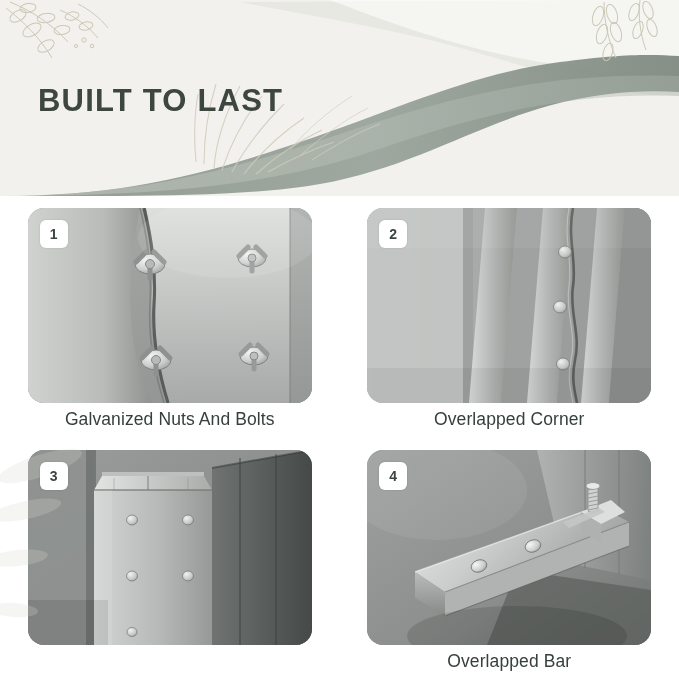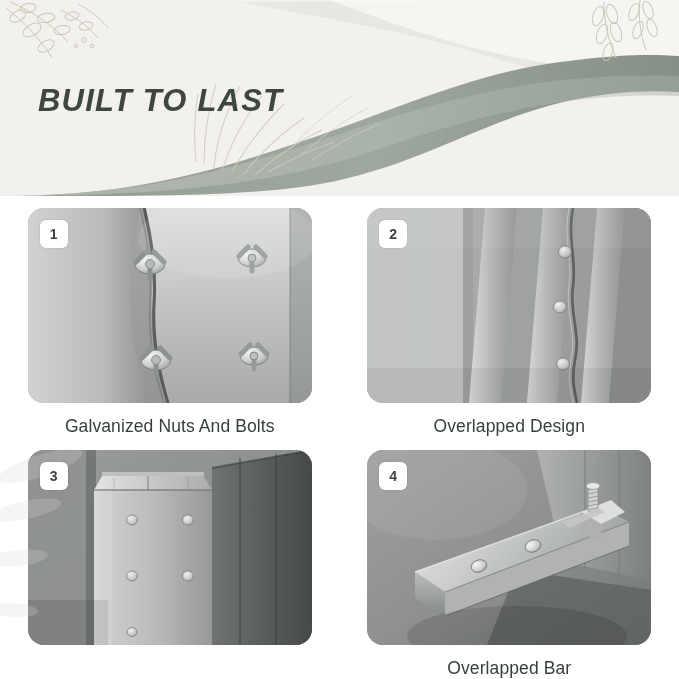--- a/index.html
+++ b/index.html
@@ -18,21 +18,20 @@
   }
 
   
   .banner {
     position: absolute;
     left: 0; top: 0;
     width: 679px;
     height: 196px;
     overflow: hidden;
     background: #f2f1ed;
-    font-style: italic;
   }
   .banner-svg { position: absolute; left: 0; top: 0; }
   .banner-title {
     position: absolute;
     left: 38px;
     top: 83px;
     font-size: 31px;
     font-weight: bold;
     letter-spacing: 1.2px;
     color: #3d463f;
@@ -79,21 +78,21 @@
     color: #3c4440;
     font-size: 14px;
     font-weight: bold;
     display: flex;
     align-items: center;
     justify-content: center;
     z-index: 5;
     box-shadow: 0 0 2px rgba(0,0,0,0.15);
   }
   .caption {
-    margin-top: 13px;
+    margin-top: 6px;
     font-size: 17.5px;
     color: #36403a;
     text-align: center;
     letter-spacing: 0.1px;
   }
 
   
   .ph-svg { position: absolute; left: 0; top: 0; }
 
   
@@ -299,21 +298,21 @@
             <ellipse cx="198" cy="44" rx="6.5" ry="6" fill="url(#rv2)" stroke="#7b7e7d" stroke-width="0.8"></ellipse>
             <ellipse cx="193" cy="99" rx="6.5" ry="6" fill="url(#rv2)" stroke="#7b7e7d" stroke-width="0.8"></ellipse>
             <ellipse cx="196" cy="156" rx="6.5" ry="6" fill="url(#rv2)" stroke="#7b7e7d" stroke-width="0.8"></ellipse>
           </g>
 
           <rect x="0" y="0" width="284" height="40" fill="#ffffff" opacity="0.06"></rect>
           <rect x="0" y="160" width="284" height="35" fill="#000000" opacity="0.05"></rect>
         </svg>
         <div class="badge">2</div>
       </div>
-      <div class="caption">Overlapped Design</div>
+      <div class="caption">Overlapped Corner</div>
     </div>
 
     <div class="cell">
       <div class="photo">
         <svg class="ph-svg" width="284" height="195" viewBox="0 0 284 195">
           <defs>
             <linearGradient id="g3bg" x1="0" y1="0" x2="1" y2="1">
               <stop offset="0%" stop-color="#9a9d9b"></stop>
               <stop offset="100%" stop-color="#7e8280"></stop>
             </linearGradient>

